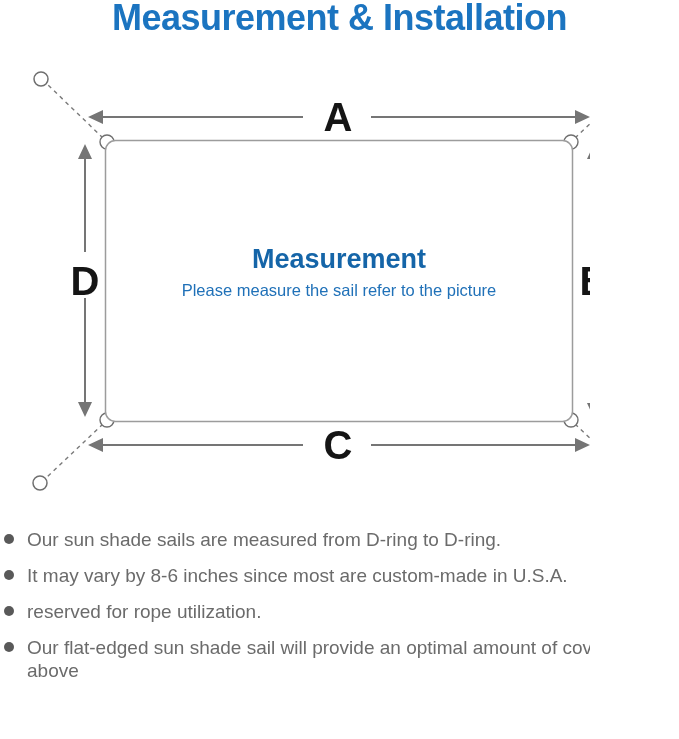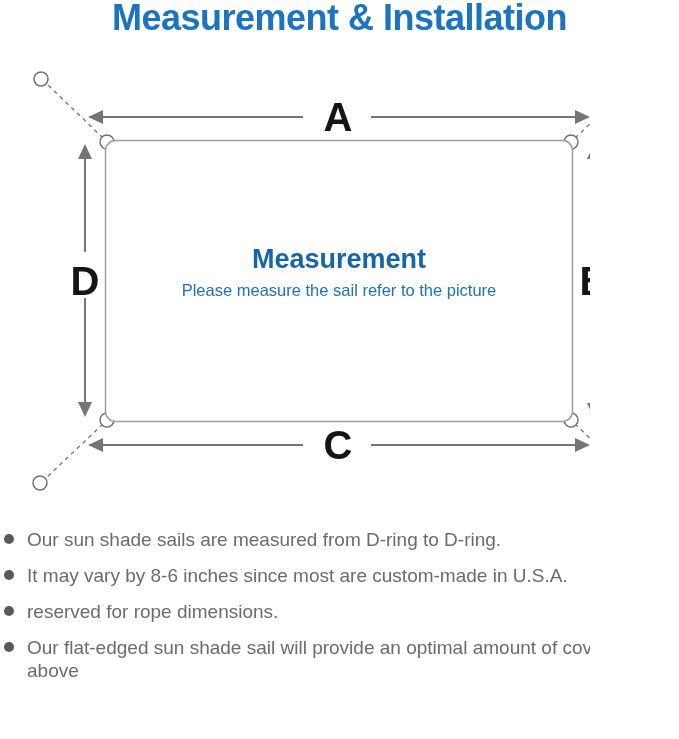--- a/index.html
+++ b/index.html
@@ -130,21 +130,21 @@
     <li>
       <span class="dot"></span>
       <div>Our sun shade sails are measured from D-ring to D-ring.</div>
     </li>
     <li>
       <span class="dot"></span>
       <div>It may vary by 8-6 inches since most are custom-made in U.S.A.</div>
     </li>
     <li>
       <span class="dot"></span>
-      <div>reserved for rope dimensions.</div>
+      <div>reserved for rope utilization.</div>
     </li>
     <li>
       <span class="dot"></span>
       <div>Our flat-edged sun shade sail will provide an optimal amount of coverage above</div>
 
     </li>
   </ul>
 
 </div>
 

